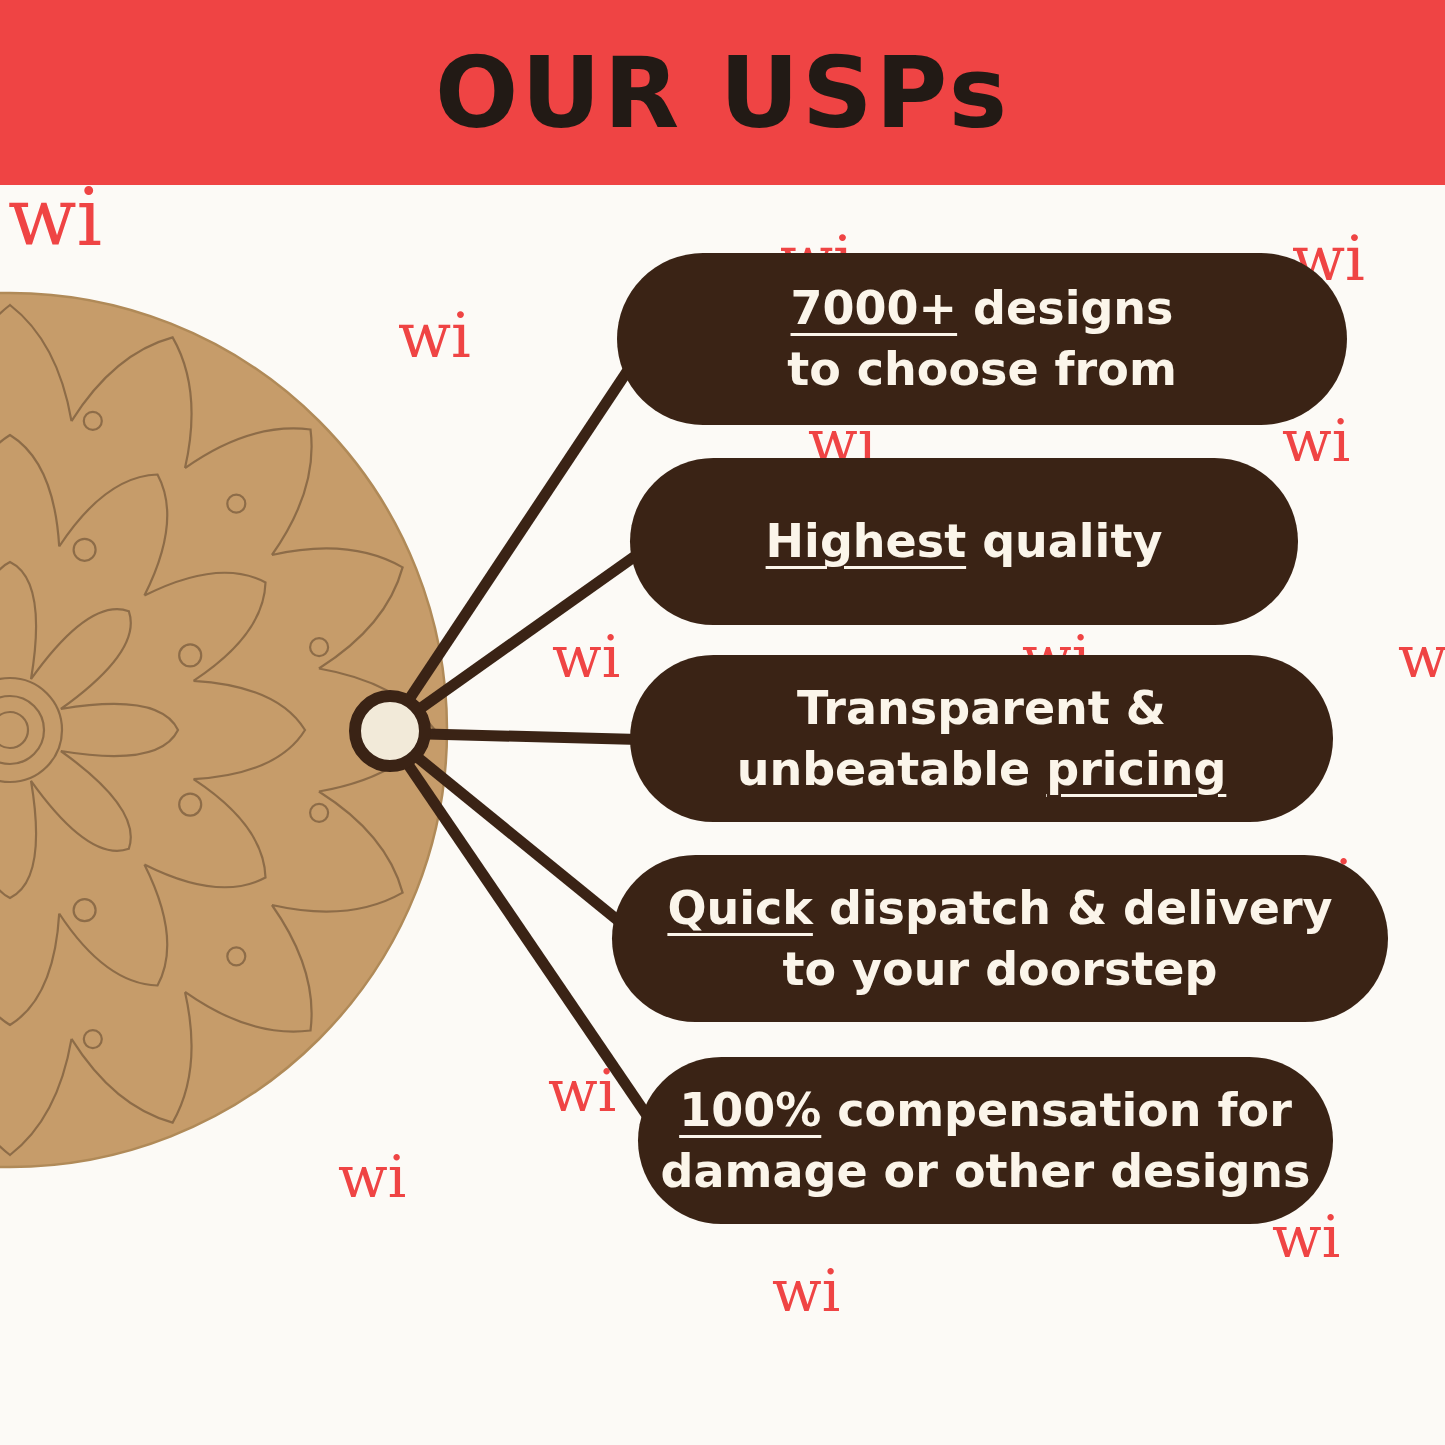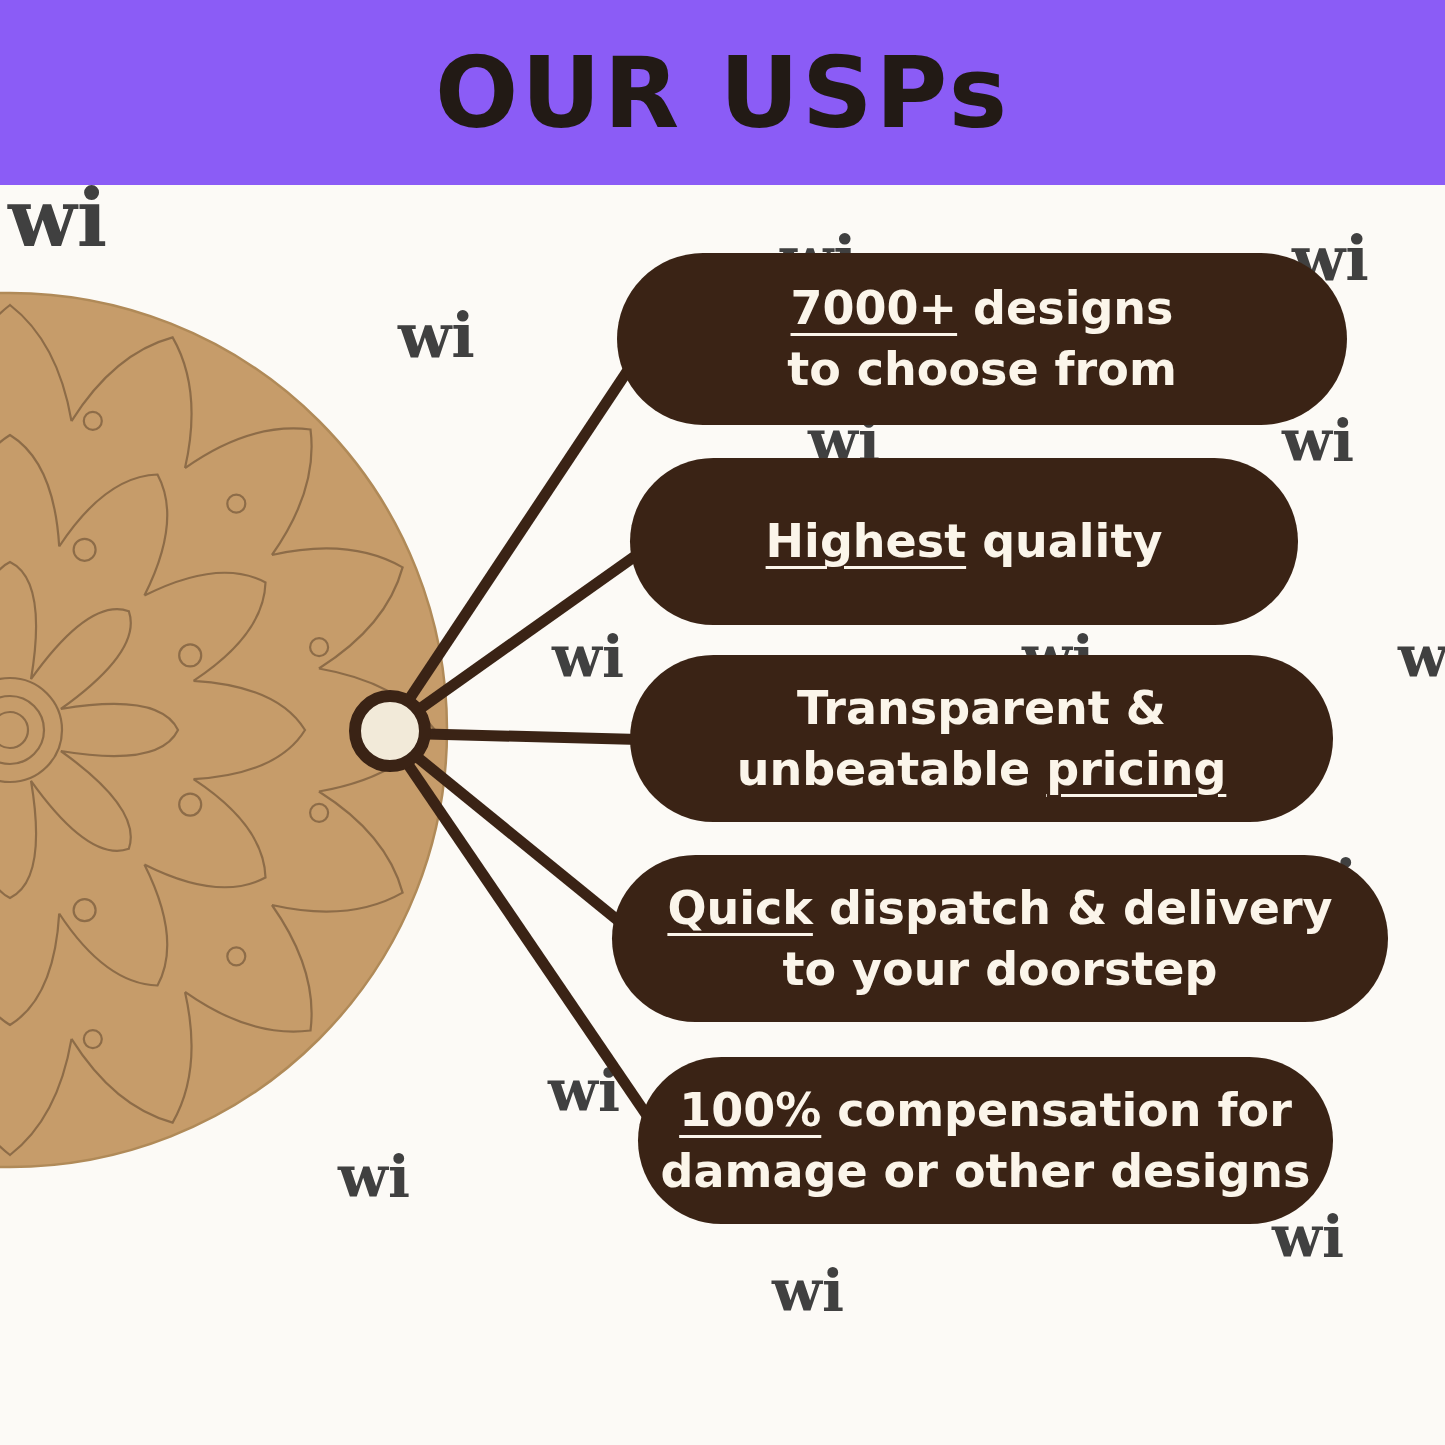--- a/index.html
+++ b/index.html
@@ -2,42 +2,42 @@
 <html><head>
 <meta charset="utf-8">
 <style>
   * { margin:0; padding:0; box-sizing:border-box; }
   html,body { width:1445px; height:1445px; }
   .canvas{
     position:relative; width:1445px; height:1445px;
     background:#fcfaf6; overflow:hidden;
     font-family:"DejaVu Sans", sans-serif;
   }
-  .band{ position:absolute; left:0; right:0; background:#8b5cf6; z-index:5; }
+  .band{ position:absolute; left:0; right:0; background:#ef4444; z-index:5; }
   .header{ top:0; height:185px; display:flex; align-items:center; justify-content:center; }
   .page-title{
     font-size:98px; font-weight:bold; color:#221a15; letter-spacing:3px;
   }
   .footer{ bottom:0; height:160px; }
   .logo{
     position:absolute; right:70px; top:50%; transform:translateY(-50%);
     text-align:center; color:#3a2315;
   }
   .logo-main{
     font-family:"DejaVu Serif", serif; font-style:italic; font-weight:bold;
     font-size:78px; line-height:1.05;
   }
   .logo-sub{
     font-size:27px; font-weight:bold; letter-spacing:14px; text-indent:14px; margin-top:2px;
     font-family:"Liberation Sans", sans-serif;
   }
   .wm{
     position:absolute; z-index:1;
-    font-family:"DejaVu Serif", serif; font-weight:bold;
-    color:#404040; line-height:1;
+    font-family:"DejaVu Serif", serif; font-weight:normal;
+    color:#ef4444; line-height:1;
   }
   .mandala{ position:absolute; left:0; top:285px; z-index:2; }
   .connectors{ position:absolute; left:0; top:0; z-index:3; }
   .pill{
     position:absolute; z-index:4;
     background:#3a2315; border-radius:95px;
     display:flex; flex-direction:column; align-items:center; justify-content:center;
     color:#fbf5ea; font-weight:bold; font-size:46px; line-height:1.32; text-align:center;
     padding:17px 20px;
   }

